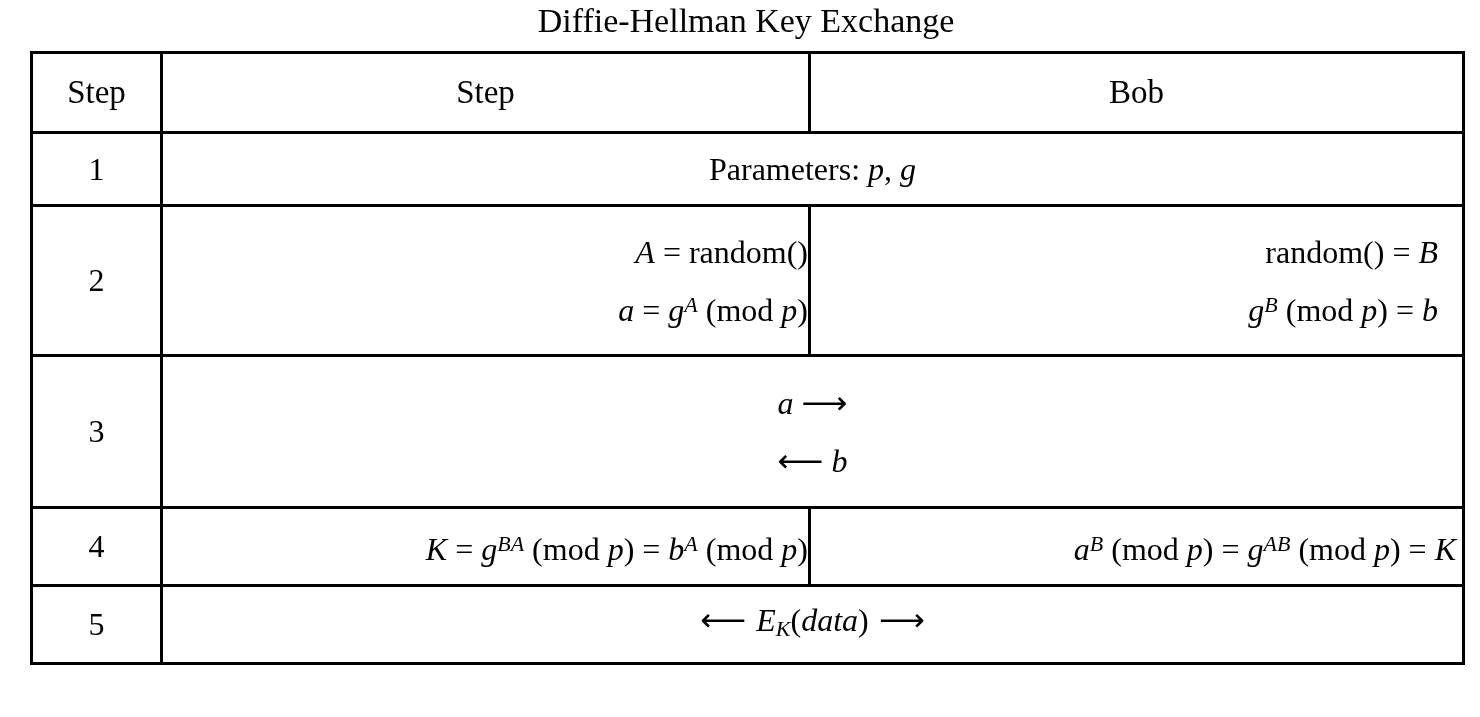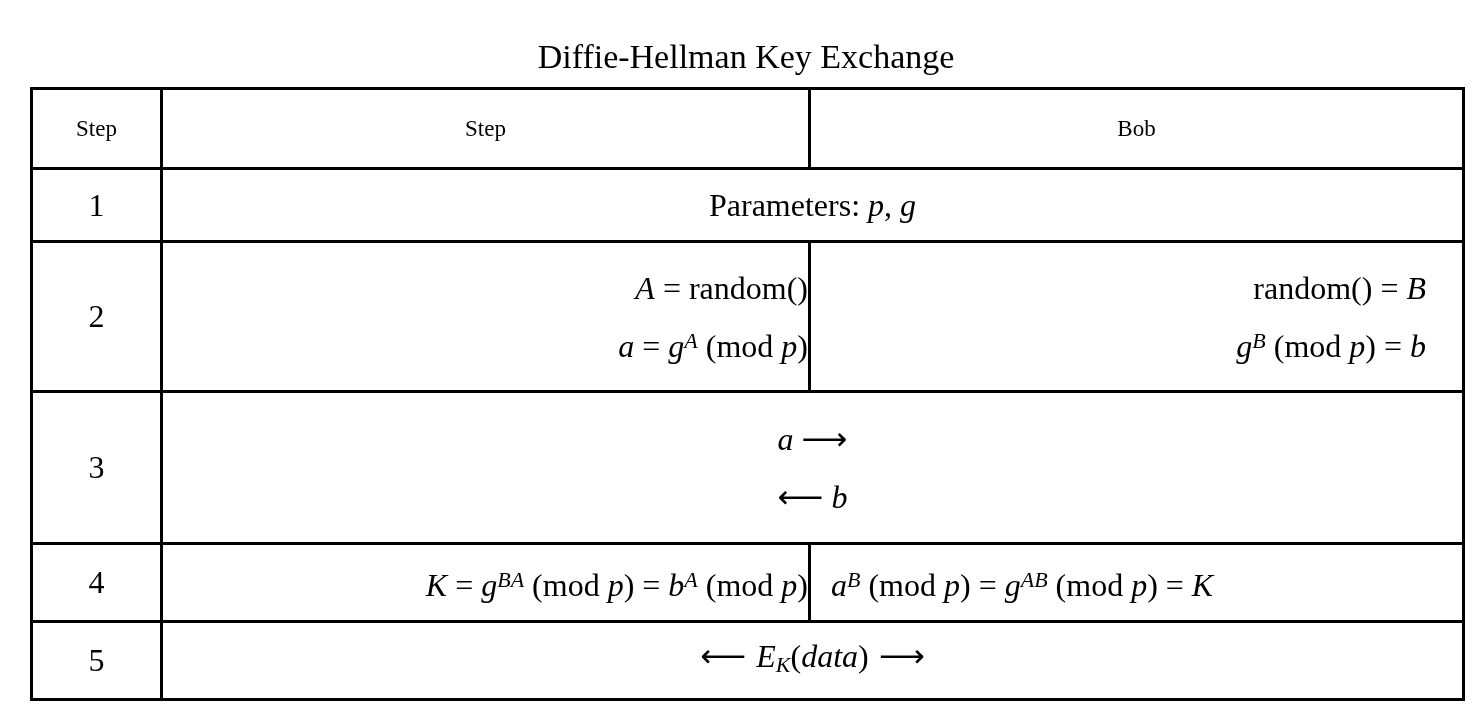--- a/index.html
+++ b/index.html
@@ -7,21 +7,20 @@
     width: 1480px; height: 717px;
     background: #ffffff;
     color: #000000;
     font-family: "Liberation Serif", "DejaVu Serif", serif;
     overflow: hidden;
   }
   .figure { position: absolute; left: 30px; top: 0; width: 1432px; }
   .title {
     text-align: center;
     font-size: 34px;
-    margin-top: 36px;
     height: 51px;
     line-height: 42px;
   }
   table.dh {
     border-collapse: collapse;
     table-layout: fixed;
     width: 1432px;
     background: #ffffff;
   }
   col.c-step  { width: 130px; }
@@ -33,26 +32,26 @@
     font-weight: normal;
     vertical-align: middle;
     overflow: hidden;
   }
   tr.r-head  { height: 80px; }
   tr.r-1     { height: 73px; }
   tr.r-2     { height: 150px; }
   tr.r-3     { height: 152px; }
   tr.r-4     { height: 78px; }
   tr.r-5     { height: 77px; }
-  th { font-size: 23px; text-align: center; }
+  th { font-size: 33px; text-align: center; }
   .step-cell { text-align: center; }
   .center    { text-align: center; }
   .pad-left  { padding-left: 28px; text-align: right; }
-  .pad-right { padding-right: 36px; text-align: right; }
-  .pad-left-tight { padding-left: 20px; padding-right: 6px; text-align: left; }
+  .pad-right { padding-right: 24px; text-align: right; }
+  .pad-left-tight { padding-left: 20px; padding-right: 6px; text-align: right; }
   .mline { line-height: 40px; margin: 13px 0; }
   .mline3 { line-height: 40px; margin: 18px 0; }
   
   .tk-r  { font-style: normal; }
   .tk-i  { font-style: italic; }
   .tk-sup {
     font-style: italic;
     font-size: 22px;
     vertical-align: 9px;
   }

